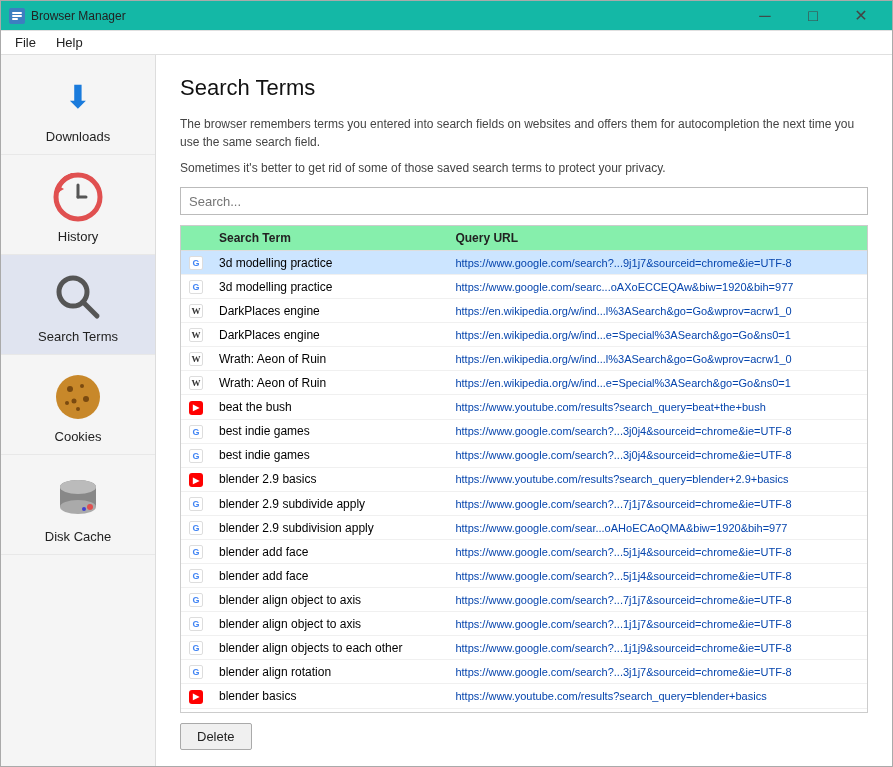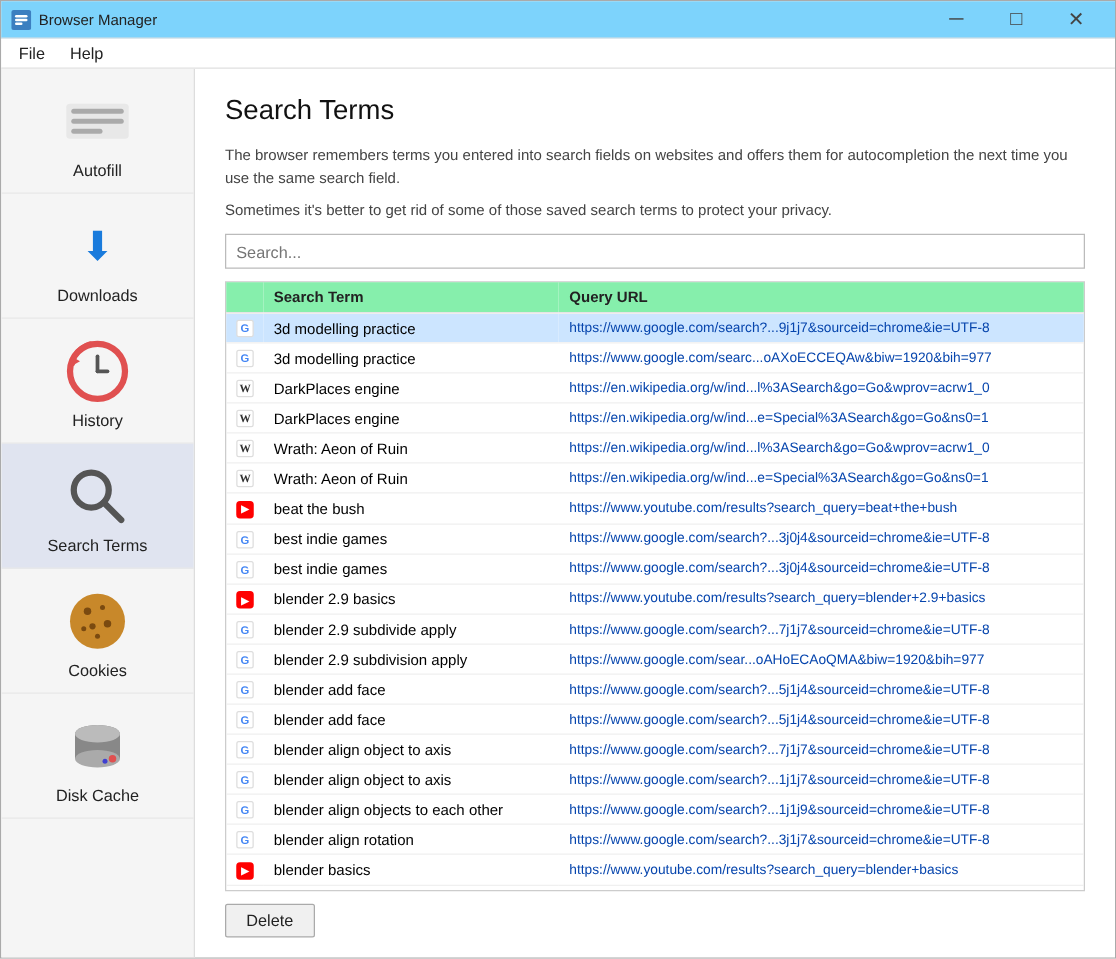--- a/index.html
+++ b/index.html
@@ -1,21 +1,21 @@
 <!DOCTYPE html>
 <html><head>
   <meta charset="utf-8">
   <style>
     * { box-sizing: border-box; margin: 0; padding: 0; }
     body { font-family: 'Segoe UI', Arial, sans-serif; font-size: 13px; background: #f0f0f0; overflow: hidden; }
 
     .window { width: 893px; height: 767px; background: #fff; border: 1px solid #aaa; display: flex; flex-direction: column; }
 
     .title-bar {
-      height: 30px; background: #7dd3fc; display: flex; align-items: center;
+      height: 30px; background: #14b8a6; display: flex; align-items: center;
       padding: 0 8px; border-bottom: 1px solid #e0e0e0; user-select: none;
     }
     .title-bar-icon { width: 16px; height: 16px; margin-right: 6px; }
     .title-bar-title { font-size: 12px; color: #222; flex: 1; }
     .title-bar-buttons { display: flex; gap: 2px; }
     .title-btn {
       width: 46px; height: 30px; border: none; background: transparent;
       cursor: pointer; font-size: 16px; color: #444; display: flex; align-items: center; justify-content: center;
     }
 
@@ -126,30 +126,20 @@
 
   <div class="menu-bar">
     <span class="menu-item">File</span>
     <span class="menu-item">Help</span>
   </div>
 
   <div class="content-area">
 
     <div class="sidebar">
 
-      <div class="sidebar-item">
-        <div class="sidebar-icon">
-          <div class="autofill-inner">
-            <div class="autofill-line"></div>
-            <div class="autofill-line"></div>
-            <div class="autofill-line" style="width:60%"></div>
-          </div>
-        </div>
-        <span class="sidebar-label">Autofill</span>
-      </div>
 
 
       <div class="sidebar-item">
         <div class="sidebar-icon" style="align-items:center;justify-content:center;">
           <span class="dl-arrow">⬇</span>
         </div>
         <span class="sidebar-label">Downloads</span>
       </div>
 
       <div class="sidebar-item">

